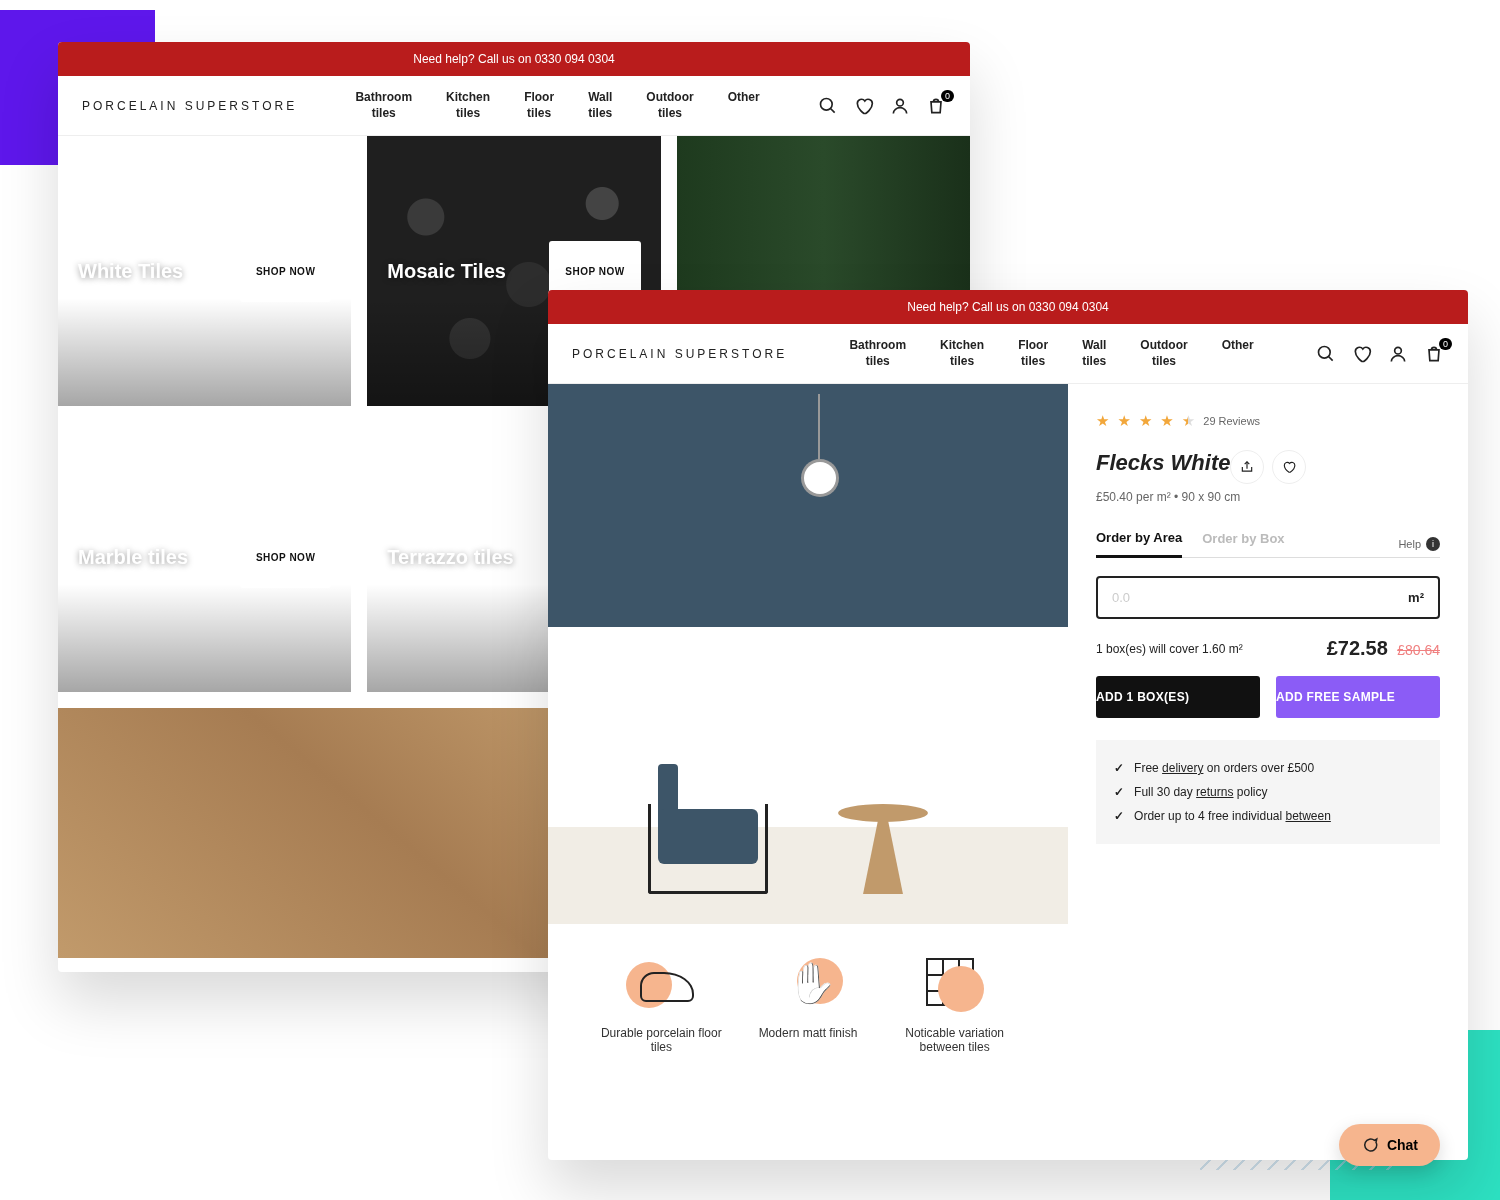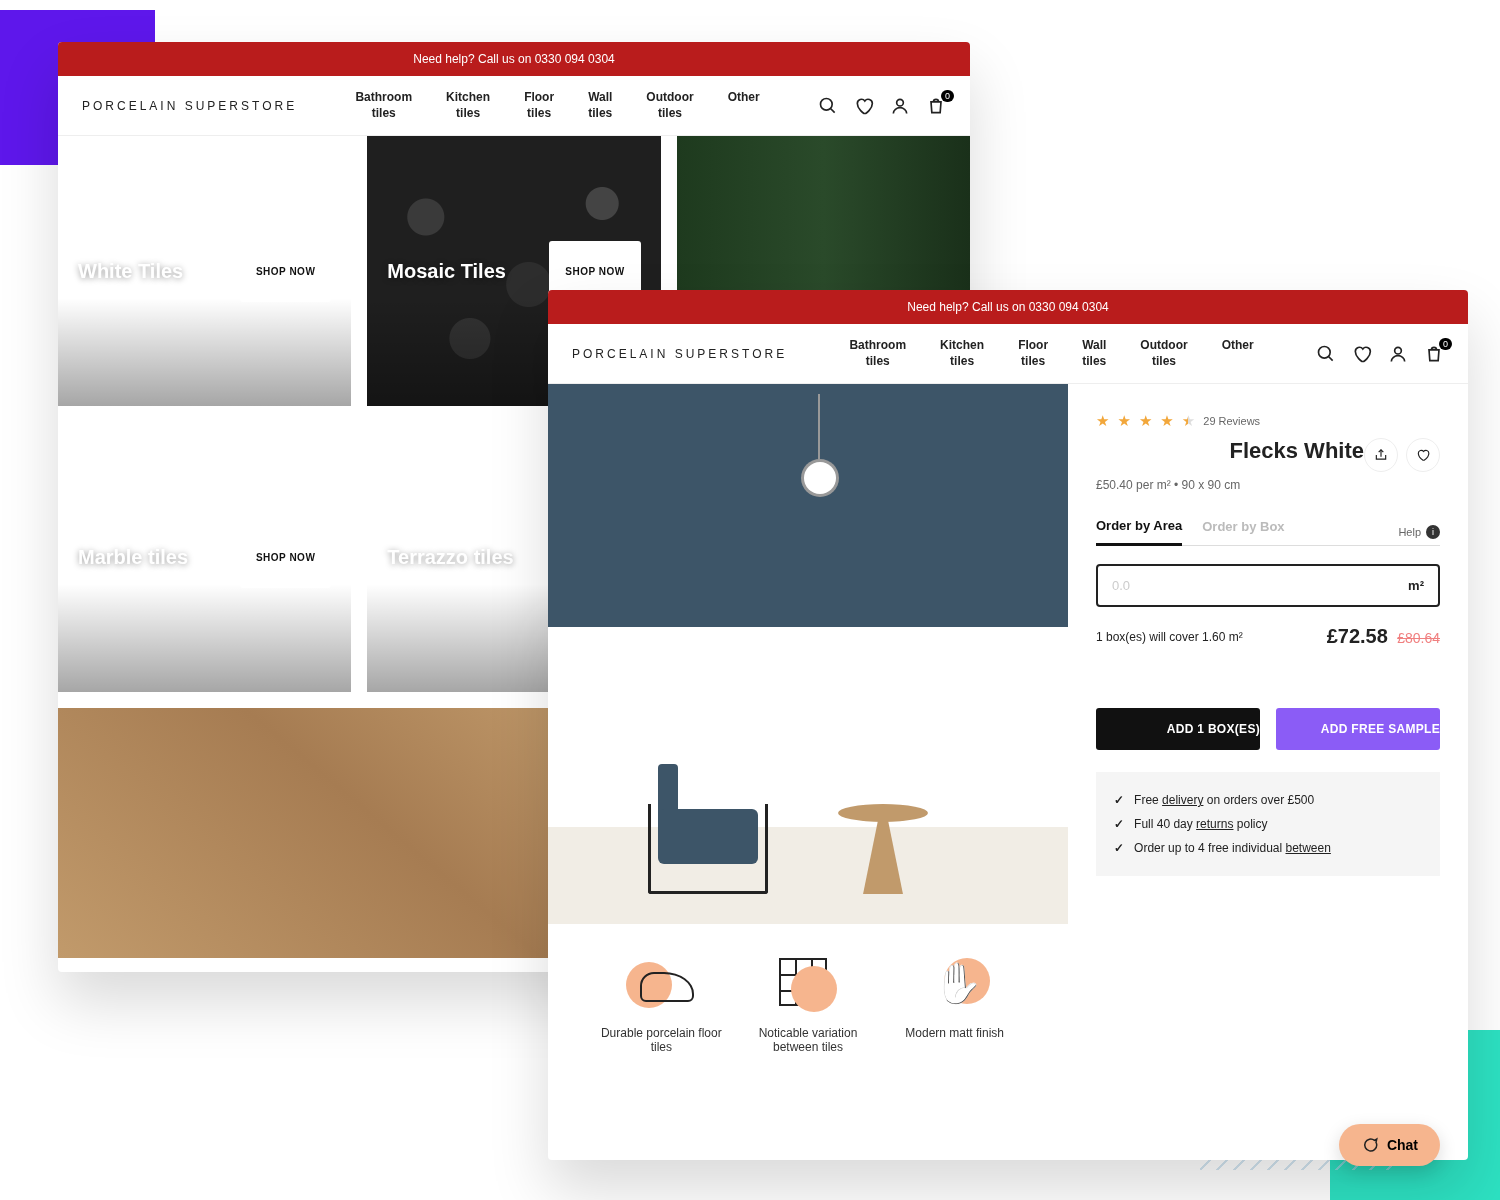--- a/index.html
+++ b/index.html
@@ -164,21 +164,21 @@
 .table .top { position:absolute; top:0; left:0; right:0; height:18px; background:#c19a6b; border-radius:50%; }
 .table .leg { position:absolute; top:16px; left:20px; right:20px; bottom:0; background:#c19a6b; clip-path:polygon(40% 0,60% 0,90% 100%,10% 100%); }
 .product-info {
   flex: 1;
   padding: 28px 28px 0 28px;
   position: relative;
 }
 .rating-row { display:flex; align-items:center; gap:8px; color:#f2a73b; }
 .rating-row .count { color:#666; font-size:11px; }
 .star { font-size: 15px; }
-.title-row { display:flex; justify-content:flex-end; align-items:flex-start; margin-top:8px; }
+.title-row { display:flex; justify-content:flex-start; align-items:flex-start; margin-top:20px;font-style:italic; }
 .product-title { font-size:22px; font-weight:700; }
 .circle-btn {
   width:34px; height:34px; border-radius:50%;
   border:1px solid #eee; display:flex; align-items:center; justify-content:center;
   cursor:pointer; font-size:14px;
 }
 .subline { color:#666; font-size:12px; margin-top:6px; }
 .tabs { display:flex; gap:20px; margin-top:26px; border-bottom:1px solid #ddd; align-items:center; }
 .tab { padding-bottom:10px; font-size:13px; font-weight:600; color:#bbb; cursor:pointer; }
 .tab.active { color:#111; border-bottom:3px solid #111; margin-bottom:-1px; }
@@ -192,21 +192,21 @@
   display:flex; align-items:center; gap:6px;
 }
 .area-input input { border:none; outline:none; flex:1; font-size:13px; }
 .area-input input::placeholder { color:#ccc; }
 .unit { font-size:13px; font-weight:600; }
 .coverage-row { display:flex; justify-content:space-between; align-items:center; margin-top:18px; }
 .coverage { font-size:12px; }
 .price-now { font-size:20px; font-weight:700; }
 .price-old { color:#f08080; text-decoration:line-through; font-size:14px; margin-left:6px; }
 .cta-row { display:flex; gap:16px; margin-top:16px; }
-.btn { flex:1; padding:14px 0; text-align:right; font-size:12px; font-weight:700; letter-spacing:.3px; border-radius:3px; cursor:pointer;margin-top:44px; }
+.btn { flex:1; padding:14px 0; text-align:left; font-size:12px; font-weight:700; letter-spacing:.3px; border-radius:3px; cursor:pointer; }
 .btn-dark { background:#111; color:#fff; }
 .btn-pink { background:#8b5cf6; color:#fff; }
 .benefits { background:#f5f5f5; margin-top:22px; padding:16px 18px; font-size:12px; }
 .benefit { display:flex; align-items:center; gap:10px; padding:5px 0; }
 .benefit .chk { font-weight:700; }
 .benefit u { text-decoration:underline; }
 
 .features {
   display:flex;
   justify-content:space-around;
@@ -459,48 +459,48 @@
         <div class="btn btn-pink">ADD FREE SAMPLE</div>
       </div>
 
       <div class="benefits">
         <div class="benefit">
           <span class="chk">✓</span>
           <span><span>Free </span><u>delivery</u><span> on orders over £500</span></span>
         </div>
         <div class="benefit">
           <span class="chk">✓</span>
-          <span><span>Full 40 day </span><u>returns</u><span> policy</span></span>
+          <span><span>Full 30 day </span><u>returns</u><span> policy</span></span>
         </div>
         <div class="benefit">
           <span class="chk">✓</span>
           <span><span>Order up to 4 free individual </span><u>between</u><span></span></span>
         </div>
       </div>
     </div>
   </div>
 
   <div class="features">
     <div class="feature">
       <div class="fi fi-shoe">
           <div class="blob"></div>
         </div>
       <div>Durable porcelain floor tiles</div>
     </div>
     <div class="feature">
+      <div class="fi fi-hand">
+          <div class="blob"></div>
+        </div>
+      <div>Modern matt finish</div>
+    </div>
+    <div class="feature">
       <div class="fi fi-grid">
           <div class="blob"></div>
         </div>
       <div>Noticable variation between tiles</div>
-    </div>
-    <div class="feature">
-      <div class="fi fi-hand">
-          <div class="blob"></div>
-        </div>
-      <div>Modern matt finish</div>
     </div>
   </div>
 </div>
 
 <div class="chat-pill">
   <svg width="18" height="18" viewBox="0 0 24 24" fill="none" stroke="#222" stroke-width="2">
       <path d="M21 12a8 8 0 1 1-3-6.2L21 4l-1 4.5A8 8 0 0 1 21 12z"></path>
     </svg>
   <span>Chat</span>
 </div>

